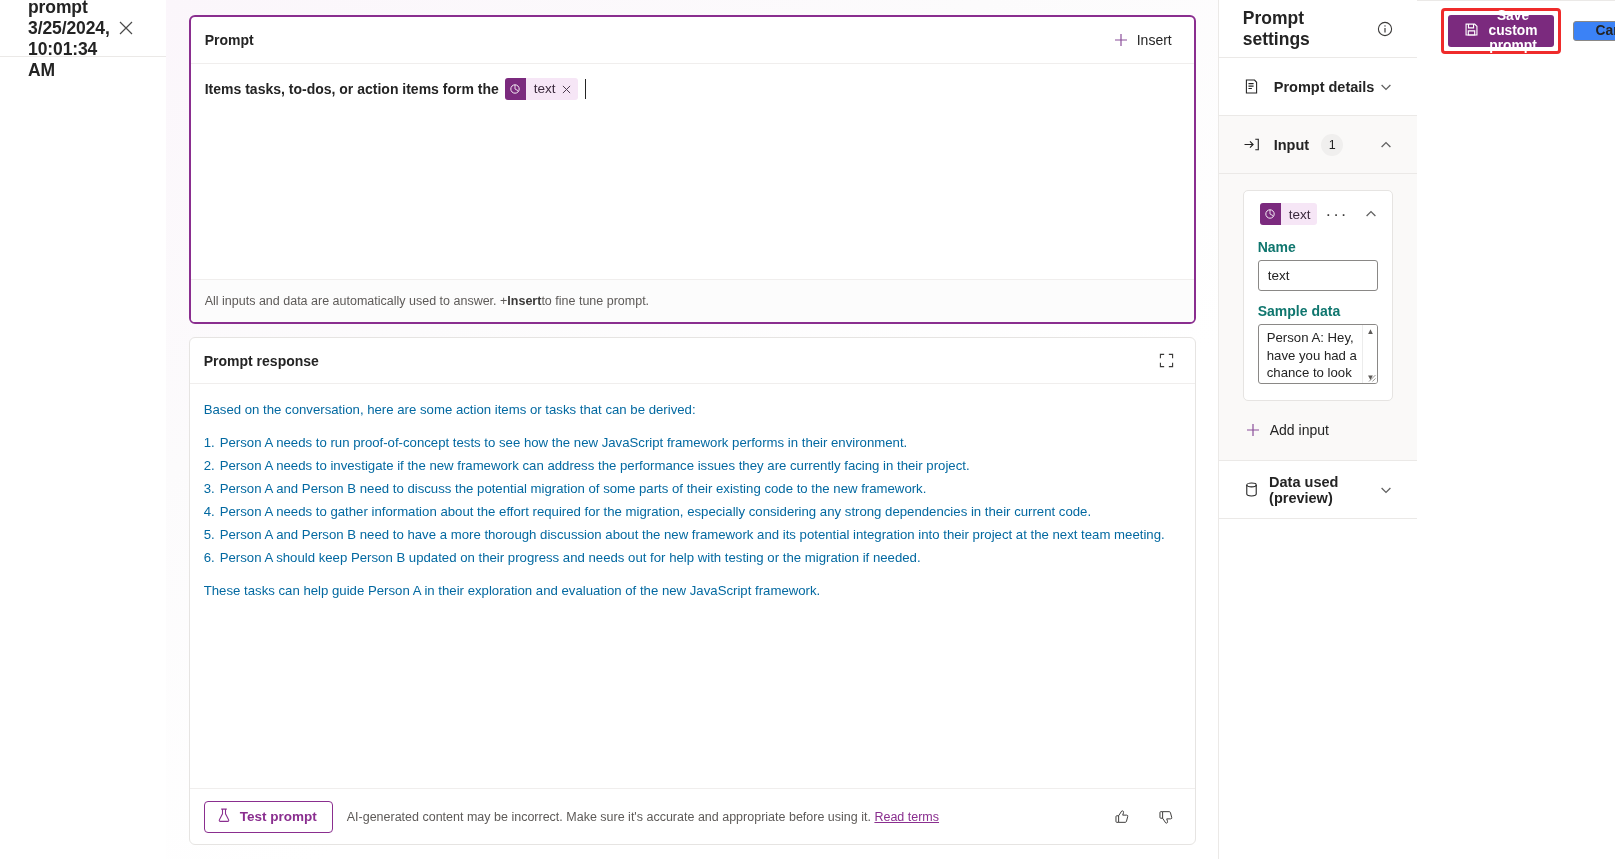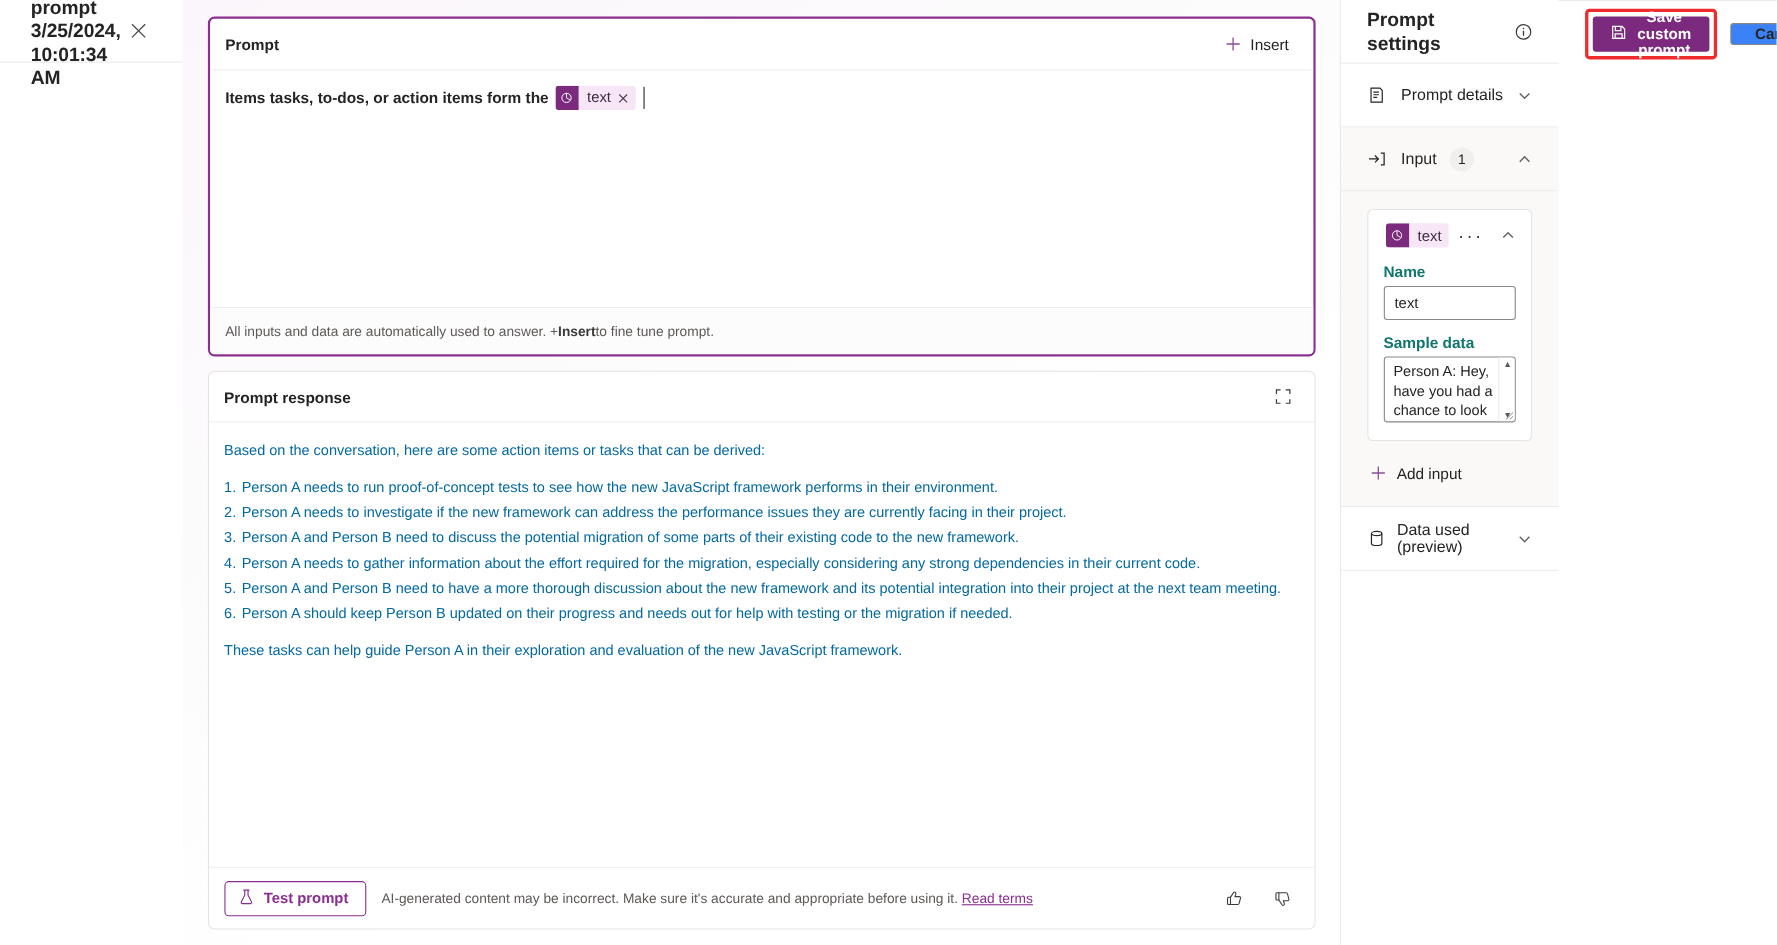--- a/index.html
+++ b/index.html
@@ -227,21 +227,21 @@
   .rp-section-head {
     height: 58px; flex: 0 0 58px;
     display: flex; align-items: center;
     padding: 0 24px;
     cursor: pointer;
     border-bottom: 1px solid #ebe9e7;
     background: #ffffff;
   }
   .rp-section-head.expanded { background: #faf9f8; border-bottom: 1px solid #ebe9e7; }
   .rp-sec-ico { width: 24px; color: #242424; display: flex; align-items: center; }
-  .rp-sec-label { font-size: 14.5px; font-weight: 400; color: #242424; margin-left: 7px; }
+  .rp-sec-label { font-size: 14.5px; font-weight: 700; color: #242424; margin-left: 7px; }
   .rp-count-badge {
     margin-left: 12px;
     min-width: 22px; height: 22px;
     border-radius: 11px;
     background: #f0efee;
     color: #242424;
     font-size: 12.5px;
     display: flex; align-items: center; justify-content: center;
     padding: 0 7px;
   }

